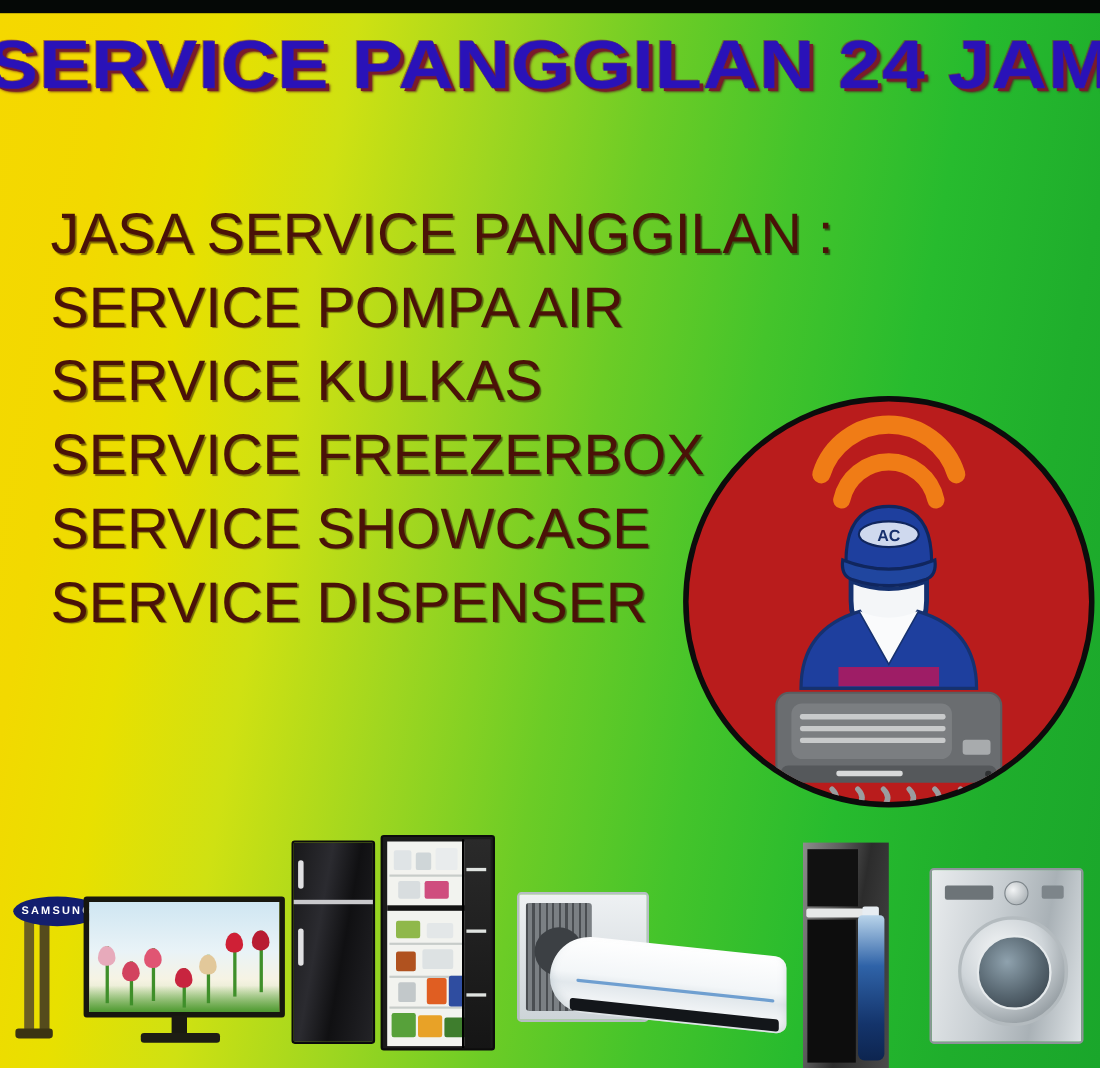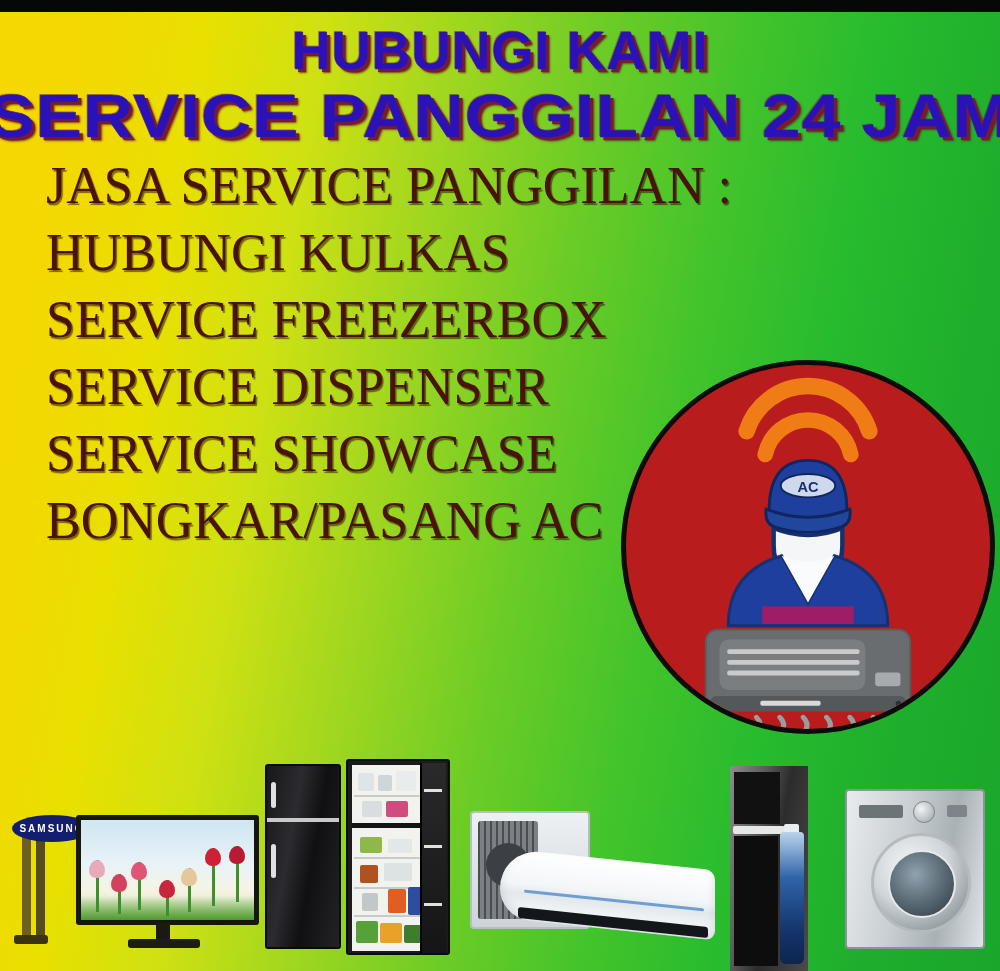--- a/index.html
+++ b/index.html
@@ -62,24 +62,23 @@
     white-space: nowrap;
     -webkit-text-stroke: 0.4px #3a1b9a;
   }
   #head1 { font-size: 54px; }
   #head2 { font-size: 62px; margin-top: 6px; transform: scaleX(1.12); }
 
   
   .service-list {
     position: absolute;
     left: 46px;
-    top: 152px;
+    top: 180px;
     z-index: 12;
     width: 640px;
-    font-family: Liberation Serif, serif;
   }
   .svc-line {
     font-size: 52px;
     font-weight: 400;
     color: #4a1208;
     line-height: 67px;
     white-space: nowrap;
     letter-spacing: 0px;
     text-shadow: 1.5px 1.5px 1px rgba(30,8,4,.55);
   }
@@ -198,31 +197,30 @@
 </style>
 </head>
 <body>
 
 <div id="poster">
 
   <div id="top-bar"></div>
   <div id="bg"></div>
 
   <div class="headings">
-    <div class="head-line" id="head1">HUBUNGI KAMI</div>
     <div class="head-line" id="head2">SERVICE PANGGILAN 24 JAM</div>
   </div>
 
   <div class="service-list">
     <div class="svc-line">JASA SERVICE PANGGILAN :</div>
-    <div class="svc-line">HUBUNGI KULKAS</div>
+    <div class="svc-line">SERVICE POMPA AIR</div>
+    <div class="svc-line">SERVICE KULKAS</div>
     <div class="svc-line">SERVICE FREEZERBOX</div>
+    <div class="svc-line">SERVICE SHOWCASE</div>
     <div class="svc-line">SERVICE DISPENSER</div>
-    <div class="svc-line">SERVICE SHOWCASE</div>
-    <div class="svc-line">BONGKAR/PASANG AC</div>
   </div>
 
   <div id="tech-circle">
     <svg id="tech-svg" viewBox="0 0 374 374">
 
       <g fill="none" stroke="#f07c16" stroke-linecap="round">
         <path d="M124 68 A66 66 0 0 1 250 68" stroke-width="17"></path>
         <path d="M143 92 A45 45 0 0 1 231 92" stroke-width="16"></path>
         <circle cx="187" cy="110" r="8" fill="#f07c16" stroke="none"></circle>
       </g>

